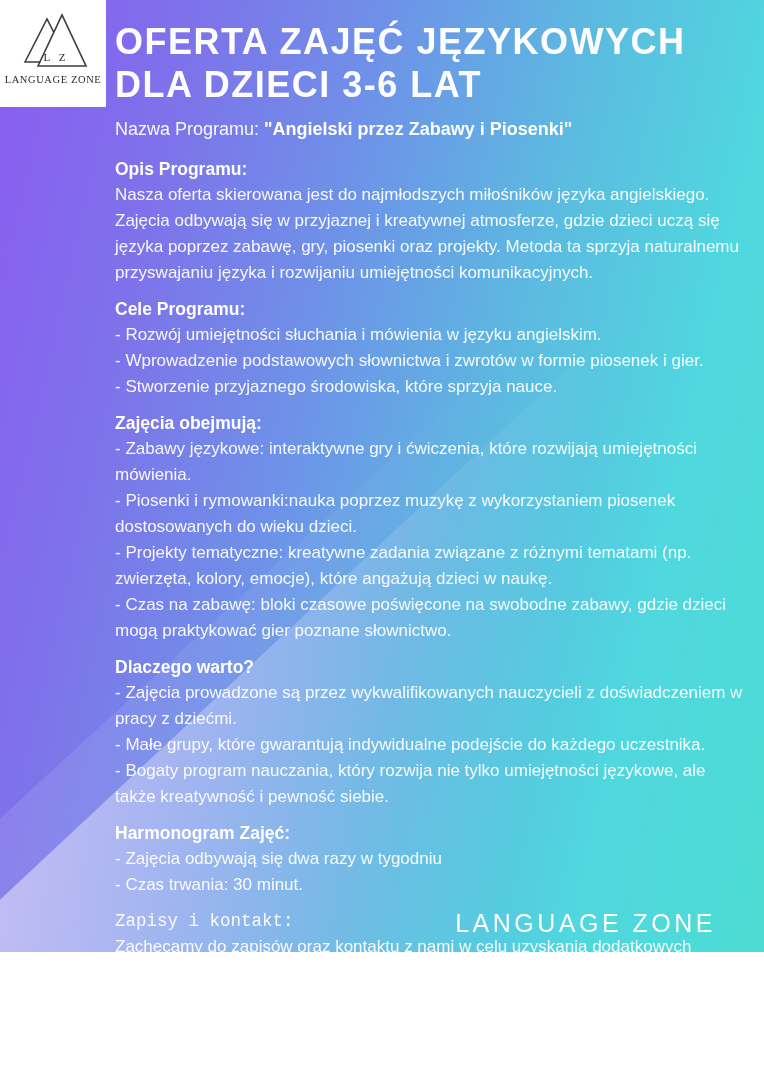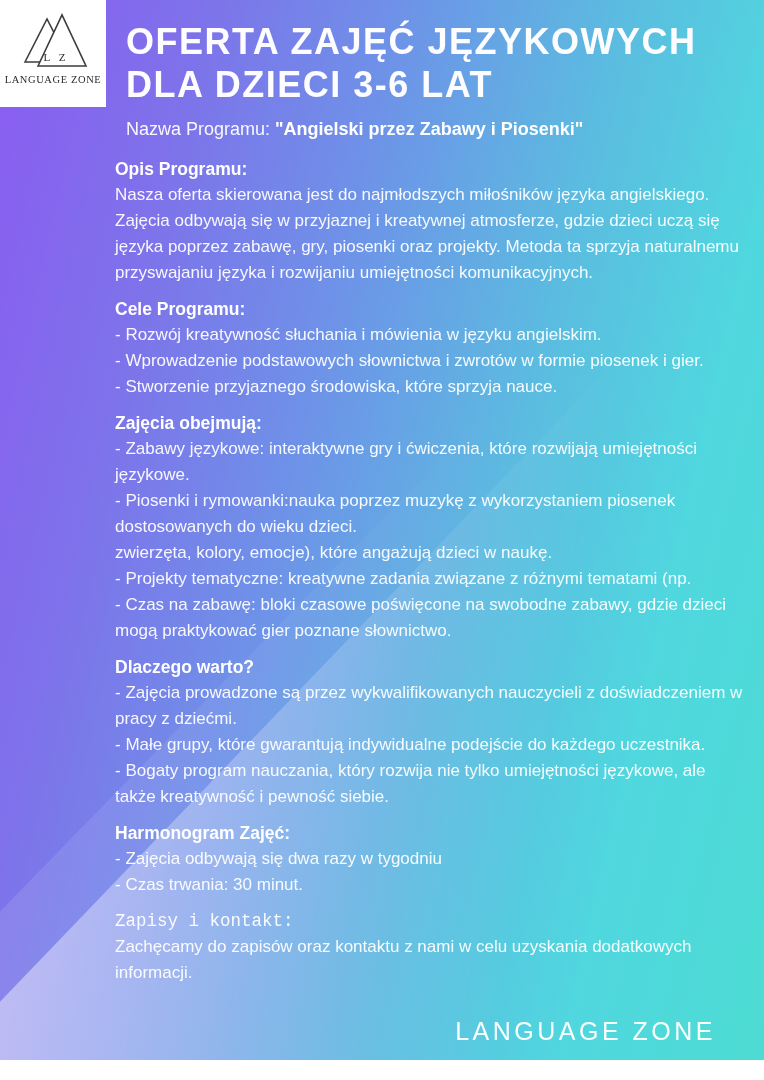--- a/index.html
+++ b/index.html
@@ -1,29 +1,29 @@
 <!DOCTYPE html>
 <html lang="pl"><head>
 <meta charset="utf-8">
 <style>
   html,body{margin:0;padding:0;background:#ffffff;}
   body{width:764px;height:1080px;overflow:hidden;font-family:"Liberation Sans",sans-serif;}
-  .page{position:relative;width:764px;height:1060px;overflow:hidden;
+  .page{position:relative;width:764px;height:952px;overflow:hidden;
         background:linear-gradient(103deg,#8b5cf2 0%,#7e72ea 20%,#6e92e8 40%,#5bbce0 62%,#50d7df 80%,#4ddcd3 100%);}
   .overlay{position:absolute;inset:0;pointer-events:none;}
   .overlay.o1{clip-path:polygon(0 94.5%,100% 19.5%,100% 100%,0 100%);
               background:linear-gradient(100deg,rgba(255,255,255,0.62) 0%,rgba(255,255,255,0.34) 30%,rgba(255,255,255,0.10) 55%,rgba(255,255,255,0) 72%);}
   .overlay.o2{clip-path:polygon(0 86%,100% 12%,100% 100%,0 100%);
               background:linear-gradient(100deg,rgba(255,255,255,0.14) 0%,rgba(255,255,255,0.07) 35%,rgba(255,255,255,0) 60%);}
   .logo-box{position:absolute;left:0;top:0;width:106px;height:107px;background:#ffffff;
             display:flex;flex-direction:column;align-items:center;justify-content:flex-start;}
   .logo-box svg{display:block;margin-top:10px;}
   .logo-wordmark{font-family:"Liberation Serif",serif;font-size:10.5px;letter-spacing:0.6px;
                  color:#2b2b2b;white-space:nowrap;margin-top:2px;}
-  .header{position:absolute;left:126px;top:20px;color:#fdfdff;}
+  .header{position:absolute;left:115px;top:20px;color:#fdfdff;}
   .title{font-size:36px;font-weight:bold;letter-spacing:1.5px;line-height:43px;white-space:nowrap;}
   .program-line{margin-top:13px;font-size:18px;color:rgba(255,255,255,0.95);white-space:nowrap;}
   .program-line .bold{font-weight:bold;color:#ffffff;}
   .content{position:absolute;left:115px;top:156px;color:rgba(255,255,255,0.94);}
   .section{margin-top:10px;}
   .section:first-child{margin-top:0;}
   .sec-heading{font-size:17.5px;font-weight:bold;line-height:26px;color:#ffffff;white-space:nowrap;}
   .sec-heading.regular{font-weight:normal;color:rgba(255,255,255,0.94);font-family:Liberation Mono, monospace;}
   .text-line{font-size:17px;line-height:26px;white-space:nowrap;}
   .footer-brand{position:absolute;right:48px;bottom:14px;color:rgba(255,255,255,0.97);
@@ -63,35 +63,35 @@
           <div class="text-line">Nasza oferta skierowana jest do najmłodszych miłośników języka angielskiego.</div>
           <div class="text-line">Zajęcia odbywają się w przyjaznej i kreatywnej atmosferze, gdzie dzieci uczą się</div>
           <div class="text-line">języka poprzez zabawę, gry, piosenki oraz projekty. Metoda ta sprzyja naturalnemu</div>
           <div class="text-line">przyswajaniu języka i rozwijaniu umiejętności komunikacyjnych.</div>
         </div>
   </div>
 
   <div class="section">
     <div class="sec-heading">Cele Programu:</div>
     <div class="sec-lines">
-          <div class="text-line">- Rozwój kreatywność słuchania i mówienia w języku angielskim.</div>
+          <div class="text-line">- Rozwój umiejętności słuchania i mówienia w języku angielskim.</div>
           <div class="text-line">- Wprowadzenie podstawowych słownictwa i zwrotów w formie piosenek i gier.</div>
           <div class="text-line">- Stworzenie przyjaznego środowiska, które sprzyja nauce.</div>
         </div>
   </div>
 
   <div class="section">
     <div class="sec-heading">Zajęcia obejmują:</div>
     <div class="sec-lines">
           <div class="text-line">- Zabawy językowe: interaktywne gry i ćwiczenia, które rozwijają umiejętności</div>
-          <div class="text-line">językowe.</div>
+          <div class="text-line">mówienia.</div>
           <div class="text-line">- Piosenki i rymowanki:nauka poprzez muzykę z wykorzystaniem piosenek</div>
           <div class="text-line">dostosowanych do wieku dzieci.</div>
+          <div class="text-line">- Projekty tematyczne: kreatywne zadania związane z różnymi tematami (np.</div>
           <div class="text-line">zwierzęta, kolory, emocje), które angażują dzieci w naukę.</div>
-          <div class="text-line">- Projekty tematyczne: kreatywne zadania związane z różnymi tematami (np.</div>
           <div class="text-line">- Czas na zabawę: bloki czasowe poświęcone na swobodne zabawy, gdzie dzieci</div>
           <div class="text-line">mogą praktykować gier poznane słownictwo.</div>
         </div>
   </div>
 
   <div class="section">
     <div class="sec-heading">Dlaczego warto?</div>
     <div class="sec-lines">
           <div class="text-line">- Zajęcia prowadzone są przez wykwalifikowanych nauczycieli z doświadczeniem w</div>
           <div class="text-line">pracy z dziećmi.</div>

